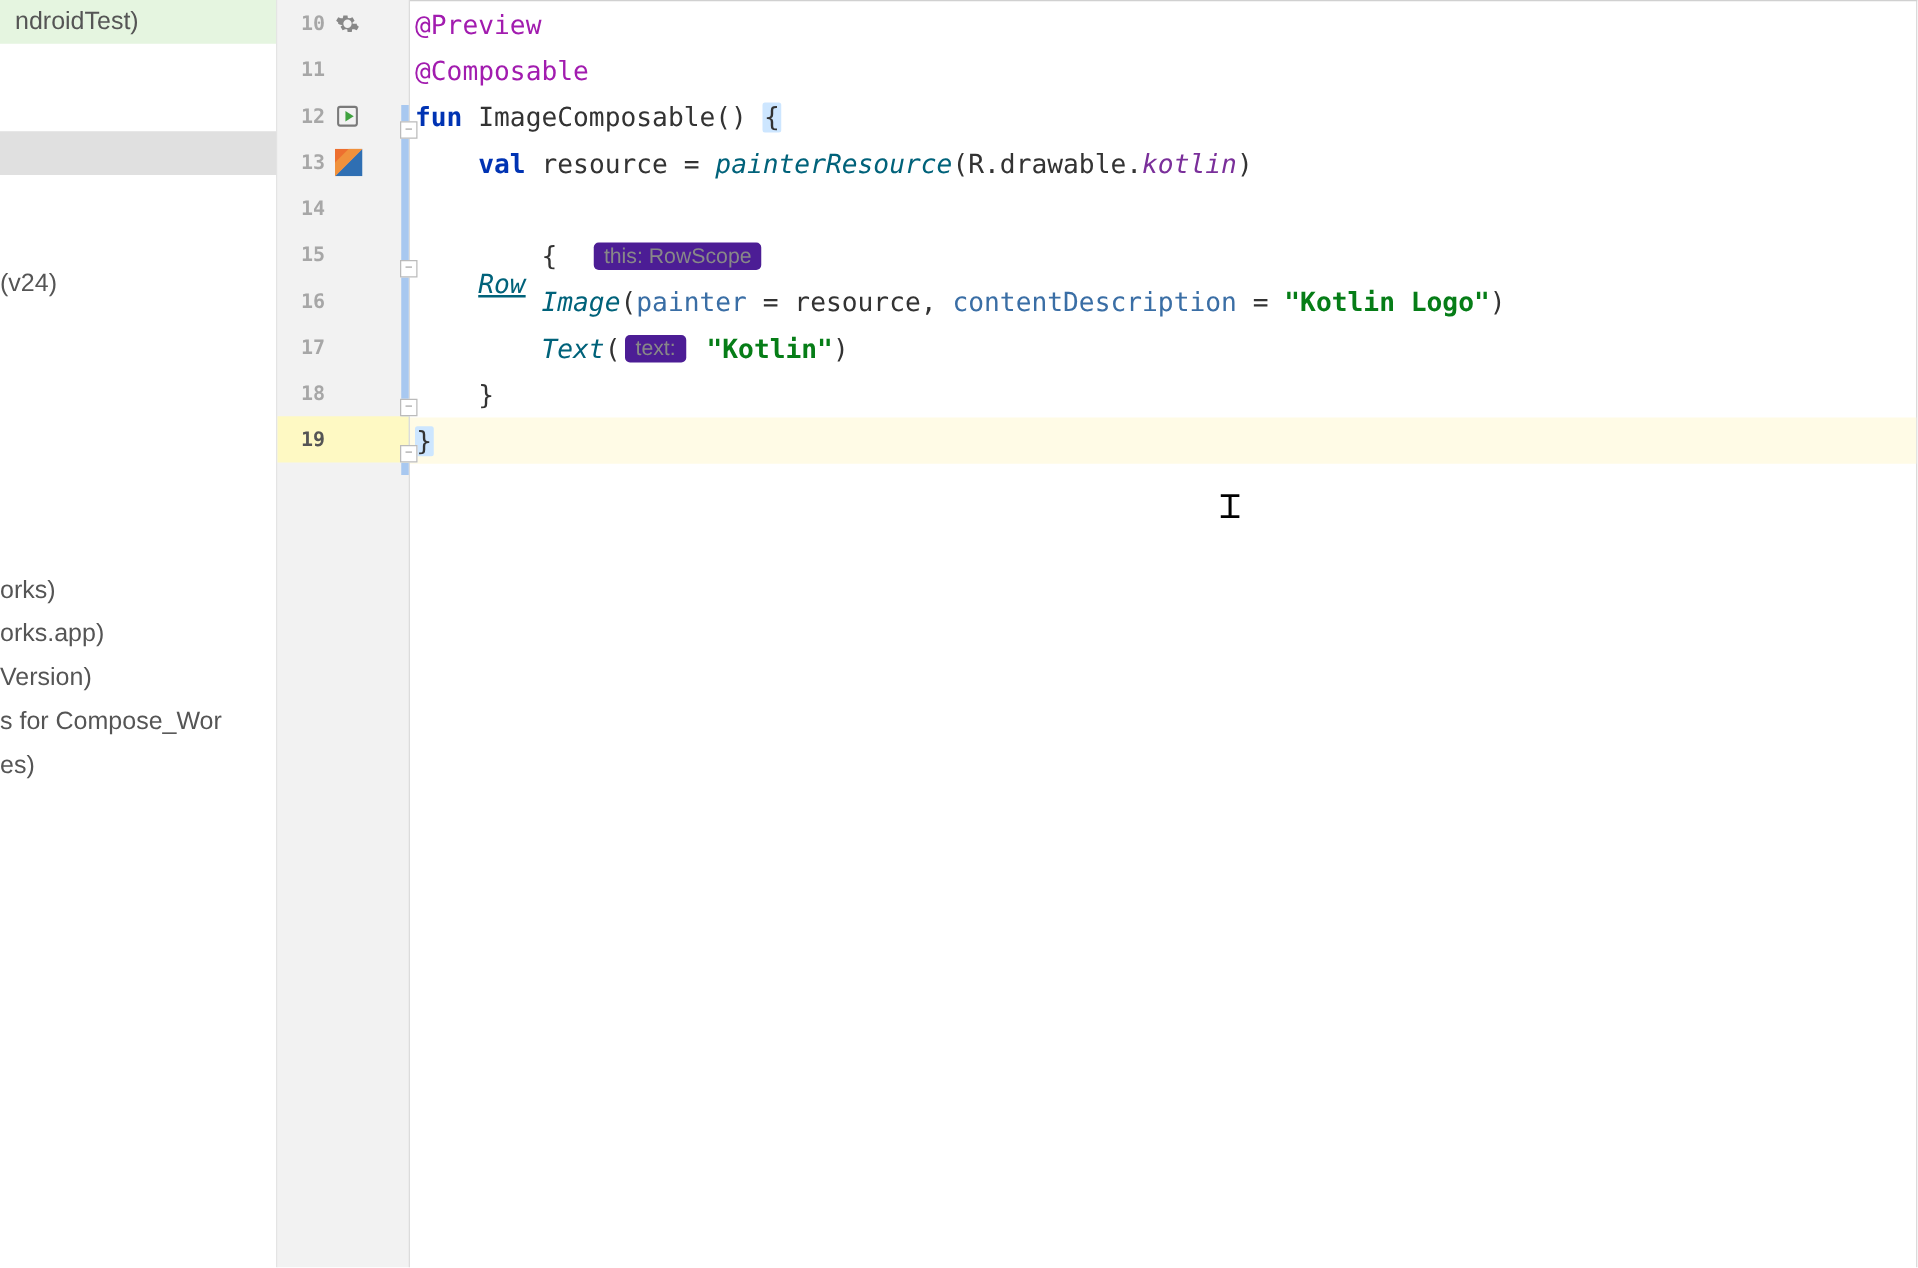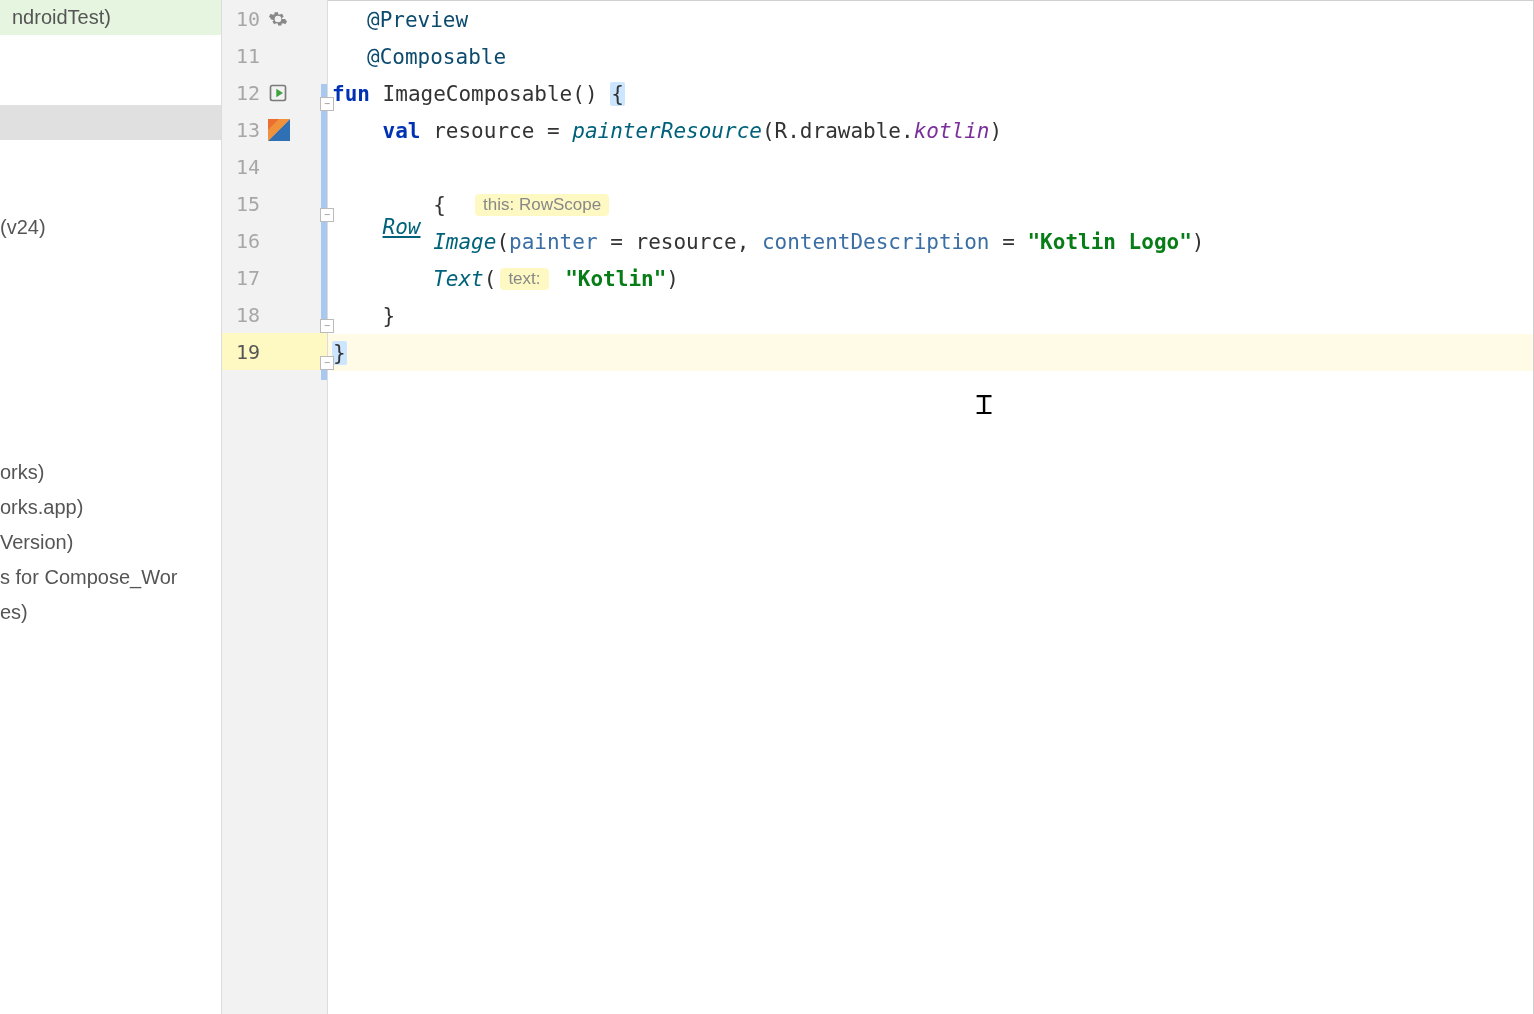--- a/index.html
+++ b/index.html
@@ -55,23 +55,24 @@
   .gutter-row {
     height: 37px;
     display: flex;
     align-items: center;
     position: relative;
   }
   .line-num {
     width: 42px;
     text-align: right;
     color: #a7a7a7;
-    font-size: 20px;
+    font-size: 16px;
     font-family: "Menlo","Consolas",monospace;
     padding-right: 4px;
+    font-weight: bold;
   }
   .gutter-icons {
     display: flex;
     align-items: center;
     gap: 2px;
     margin-left: 4px;
   }
   .gutter-row.current-line .line-num { color: #555; }
   .gutter-row.current-line { background: #fef9c3; }
 
@@ -110,39 +111,39 @@
     border: 1px solid #bbb;
     background: #fff;
     font-size: 10px;
     text-align: center;
     line-height: 12px;
     color: #999;
     cursor: pointer;
   }
 
   
-  .c-annotation { color: #0c4a6e; margin-left: 35px; }
+  .c-annotation { color: #a21caf; }
   .c-keyword { color: #0033b3; font-weight: 600; }
   .c-funcdecl { color: #333; }
   .c-call-italic { color: #00627a; font-style: italic; }
   .c-row { color: #00627a; font-style: italic; text-decoration: underline; margin-top: 44px; }
   .c-param { color: #3a6ea5; text-align: right; }
   .c-string { color: #067d17; font-weight: 600; }
   .c-plain { color: #333; }
   .c-field-italic { color:#7a2f9a; font-style: italic; }
 
   .brace-hi {
     background: #cde6ff;
     border-radius: 2px;
     padding: 0 1px;
   }
 
   .hint-bubble {
     display: inline-block;
-    background: #fef9c3;
+    background: #4c1d95;
     color: #888;
     font-size: 17px;
     font-style: normal;
     padding: 1px 8px;
     border-radius: 4px;
     margin: 0 4px;
     font-family: -apple-system, sans-serif;
   }
 
   

